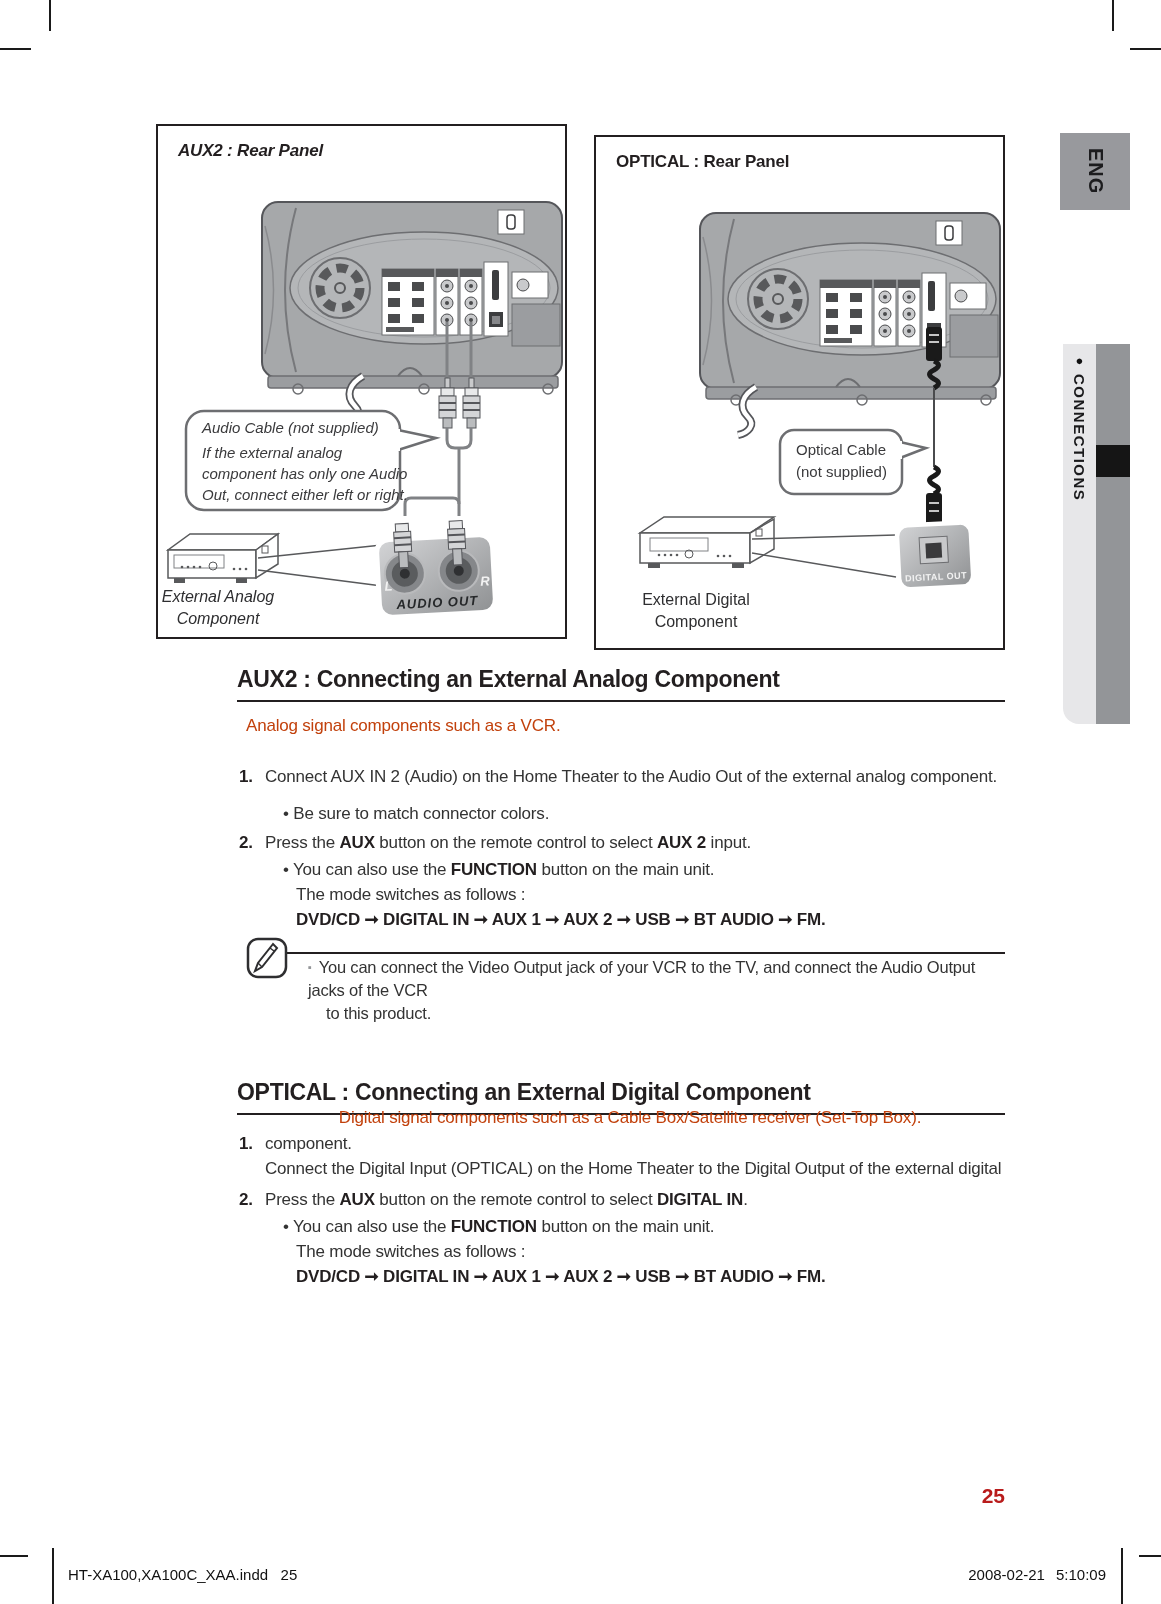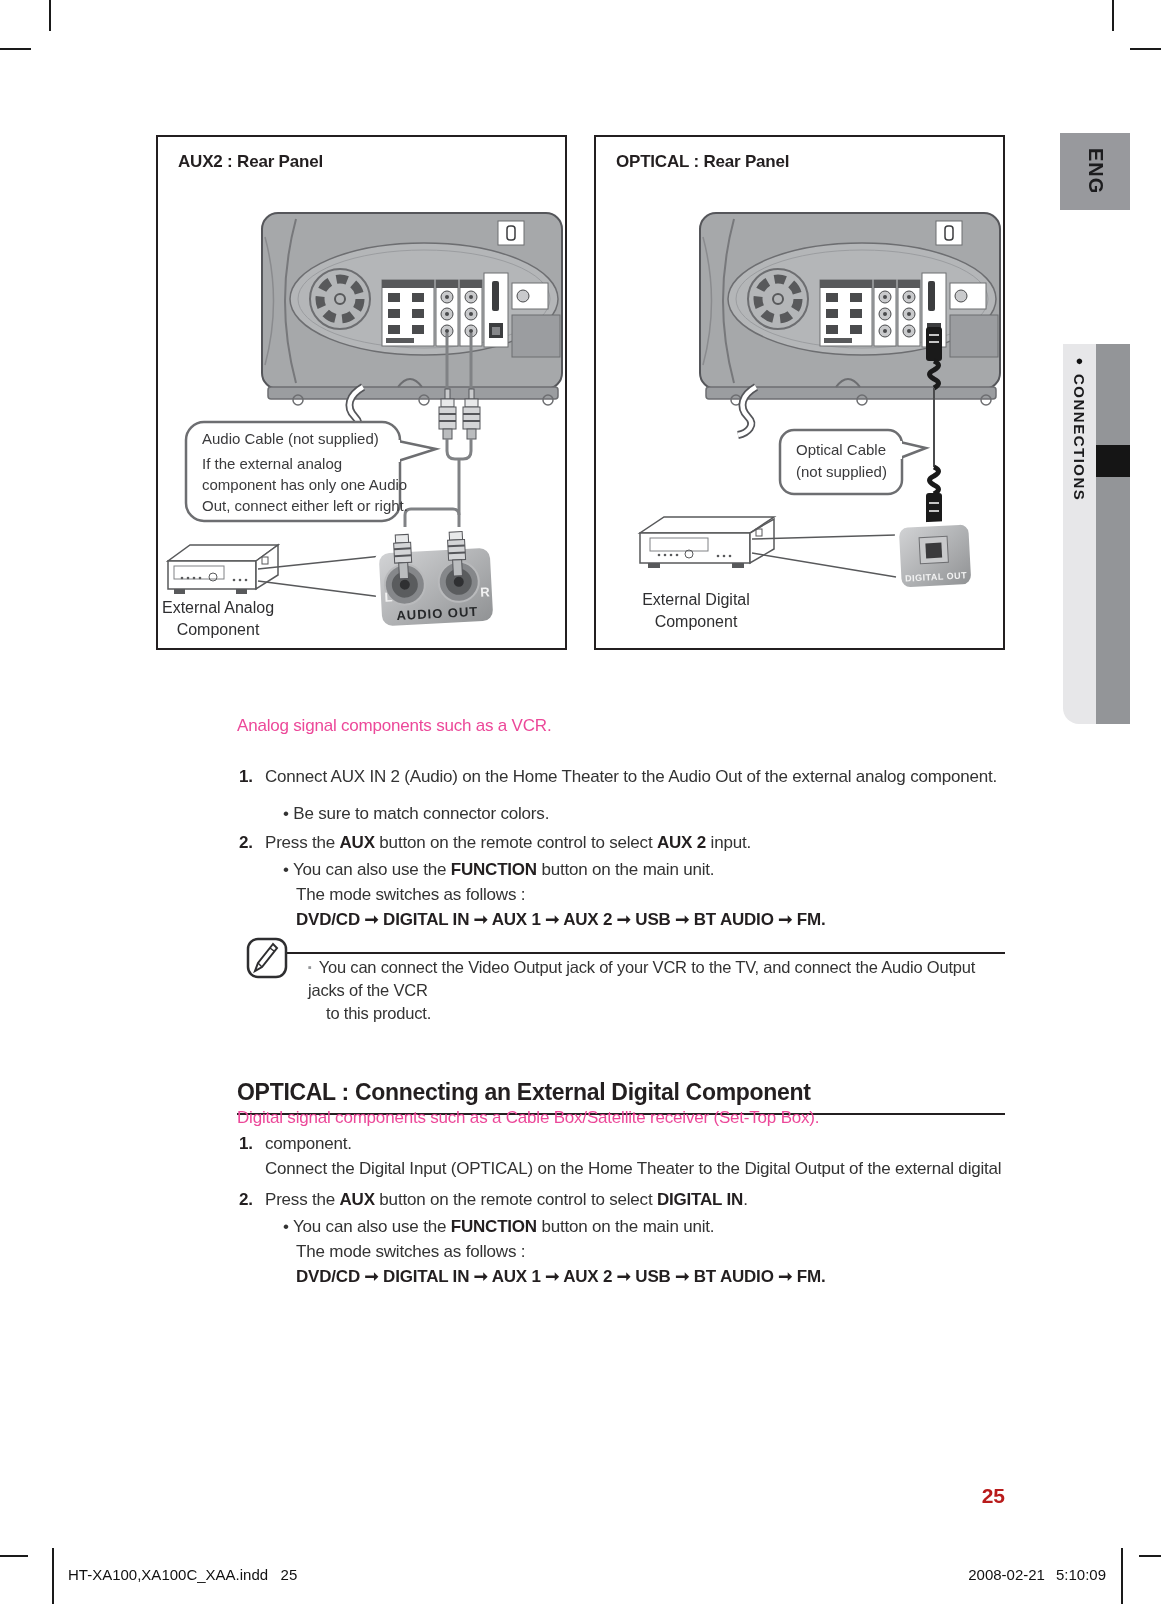--- a/index.html
+++ b/index.html
@@ -6,21 +6,21 @@
   #page{position:relative;width:1161px;height:1604px;background:#fff;overflow:hidden;
         font-family:"Liberation Sans", sans-serif;color:#2b2b2d;}
   .abs{position:absolute;}
   .mark{position:absolute;background:#1a1a1a;}
   
   .panel{position:absolute;width:407px;height:511px;border:2px solid #231f20;background:#fff;}
   .panel-title{position:absolute;left:20px;top:15px;font-weight:bold;font-size:17px;color:#231f20;letter-spacing:-0.2px;}
   
   .h2{position:absolute;left:237px;width:768px;font-weight:bold;font-size:23px;color:#231f20;
       letter-spacing:-0.3px;border-bottom:2.5px solid #231f20;padding-bottom:7px;}
-  .intro{position:absolute;left:237px;width:768px;font-size:17px;letter-spacing:-0.2px;color:#ec4899;}
+  .intro{position:absolute;left:246px;width:768px;font-size:17px;letter-spacing:-0.2px;color:#c2410c;}
   .steps{position:absolute;left:237px;width:768px;font-size:17px;letter-spacing:-0.2px;color:#333;line-height:25px;}
   .step{position:relative;padding-left:28px;}
   .step .num{position:absolute;left:2px;top:0;font-weight:bold;color:#231f20;}
   .sub{padding-left:46px;}
   .sub2{padding-left:59px;}
   .bold{font-weight:bold;color:#231f20;}
   .modeline{font-weight:bold;color:#231f20;}
   
   .note-rule{position:absolute;left:268px;top:952px;width:737px;height:0;border-top:2px solid #231f20;}
   .note-text{position:absolute;left:308px;top:956px;width:700px;font-size:16.5px;letter-spacing:-0.2px;
@@ -49,21 +49,21 @@
 
   <div class="mark" style="left:49px;top:0;width:2px;height:31px;"></div>
   <div class="mark" style="left:0;top:48px;width:31px;height:2px;"></div>
   <div class="mark" style="left:1112px;top:0;width:2px;height:31px;"></div>
   <div class="mark" style="left:1130px;top:48px;width:31px;height:2px;"></div>
   <div class="mark" style="left:0;top:1555px;width:28px;height:2px;"></div>
   <div class="mark" style="left:1139px;top:1555px;width:22px;height:2px;"></div>
   <div class="mark" style="left:52px;top:1548px;width:2px;height:56px;"></div>
   <div class="mark" style="left:1121px;top:1548px;width:2px;height:56px;"></div>
 
-  <div class="panel" style="left:156px;top:135px;">
+  <div class="panel" style="left:156px;top:124px;font-style:italic;">
     <div class="panel-title">AUX2 : Rear Panel</div>
     <svg width="407" height="511" viewBox="0 0 407 511">
       <defs>
         <linearGradient id="gA" x1="0" y1="0" x2="1" y2="1">
           <stop offset="0" stop-color="#d4d5d7"></stop>
             <stop offset="1" stop-color="#8e9092"></stop>
         </linearGradient>
       </defs>
 
       <g>
@@ -330,20 +330,21 @@
   <div class="eng-tab">
     <span>ENG</span>
   </div>
   <div class="side-bar-dark"></div>
   <div class="side-bar-black"></div>
   <div class="side-bar-light">
     <span class="side-dot">●</span>
     <span class="side-label">CONNECTIONS</span>
   </div>
 
+  <div class="h2" style="top:666px;">AUX2 : Connecting an External Analog Component</div>
   <div class="intro" style="top:716px;">Analog signal components such as a VCR.</div>
 
   <div class="steps" style="top:764px;">
     <div class="step" style="margin-bottom:2px;">
       <span class="num">1.</span>
       <span>Connect AUX IN 2 (Audio) on the Home Theater to the Audio Out of the external analog component.</span>
     </div>
     <div class="sub" style="margin-bottom:4px;margin-top:12px;">• Be sure to match connector colors.</div>
     <div class="step" style="margin-bottom:2px;">
       <span class="num">2.</span>
@@ -362,21 +363,21 @@
       <line x1="25" y1="12" x2="29" y2="15" stroke="#2e2e30" stroke-width="1.5"></line>
       <path d="M13 27 L17 31" stroke="#2e2e30" stroke-width="1.5"></path>
     </svg>
   </div>
   <div class="note-text">
     <div><span class="note-bullet">▪</span><span>You can connect the Video Output jack of your VCR to the TV, and connect the Audio Output jacks of the VCR</span></div>
     <div style="padding-left:18px;">to this product.</div>
   </div>
 
   <div class="h2" style="top:1056px;margin-top:23px;">OPTICAL : Connecting an External Digital Component</div>
-  <div class="intro" style="top:1108px;">Digital signal components such as a Cable Box/Satellite receiver (Set-Top Box).</div>
+  <div class="intro" style="top:1108px;text-align:center;">Digital signal components such as a Cable Box/Satellite receiver (Set-Top Box).</div>
 
   <div class="steps" style="top:1131px;">
     <div class="step" style="margin-bottom:6px;">
       <span class="num">1.</span>
       <div>component.</div>
       <div>Connect the Digital Input (OPTICAL) on the Home Theater to the Digital Output of the external digital</div>
     </div>
     <div class="step" style="margin-bottom:2px;">
       <span class="num">2.</span>
       <span><span>Press the </span><span class="bold">AUX</span><span> button on the remote control to select </span><span class="bold">DIGITAL IN</span><span>.</span></span>

